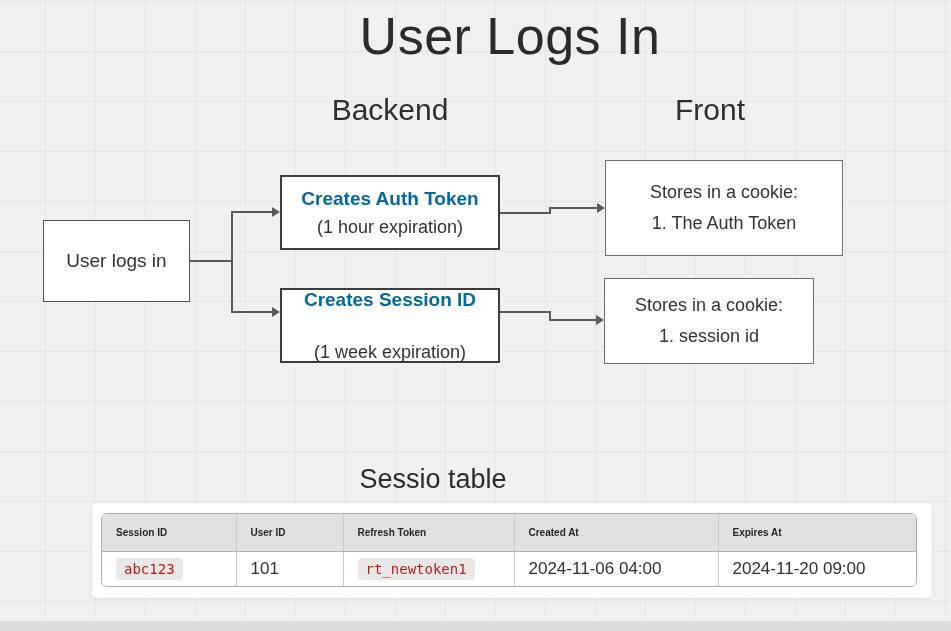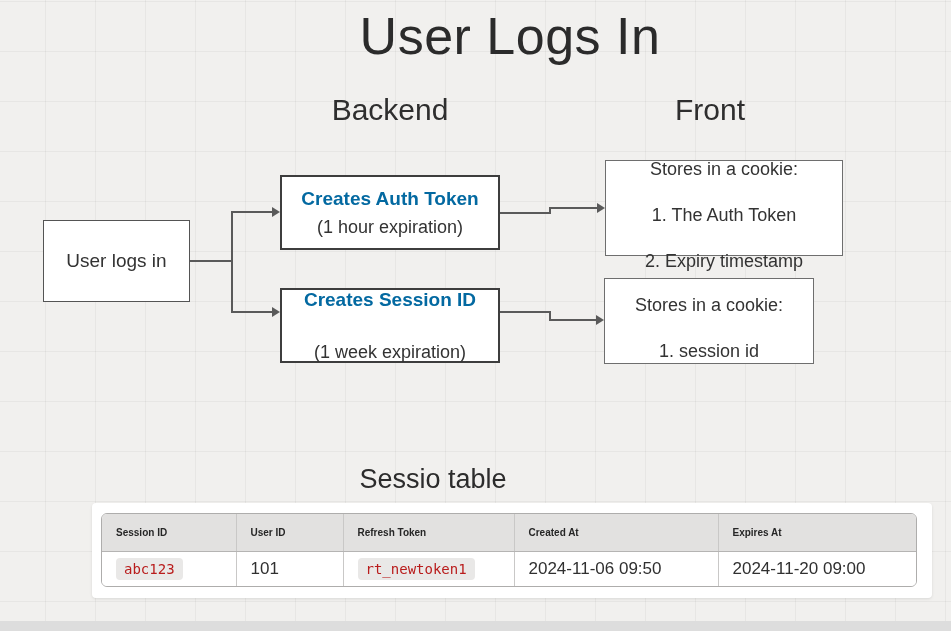--- a/index.html
+++ b/index.html
@@ -47,21 +47,21 @@
   }
   .node-auth { top: 175px; }
   .node-session { top: 288px; gap: 24px; }
   .node-head { font-weight: 700; font-size: 19px; color: #0369a1; }
   .node-sub  { font-weight: 400; font-size: 18px; color: #333; }
   .node-cookie-auth, .node-cookie-session {
     border: 1px solid #6e6e6e; font-size: 18px; line-height: 31px; color: #333;
   }
   .node-cookie-auth    { left: 605px; top: 160px; width: 238px; height: 96px; }
   .node-cookie-session { left: 604px; top: 278px; width: 210px; height: 86px; }
-  .cookie-line { display: block; margin-top: 15px; }
+  .cookie-line { display: block; }
 
   .conn { position: absolute; background: #5a5a5a; }
   .arrow-right {
     position: absolute; width: 0; height: 0;
     border-top: 5px solid transparent; border-bottom: 5px solid transparent;
     border-left: 8px solid #5a5a5a;
   }
 
   .sessio-title {
     position: absolute; top: 464px; left: 333px; width: 200px;
@@ -120,21 +120,20 @@
   </div>
 
   <div class="node node-session">
     <span class="node-head">Creates Session ID</span>
     <span class="node-sub">(1 week expiration)</span>
   </div>
 
   <div class="node node-cookie-auth">
     <span class="cookie-line">Stores in a cookie:</span>
     <span class="cookie-line">1. The Auth Token</span>
-    <span class="cookie-line">2. Expiry timestamp</span>
   </div>
 
   <div class="node node-cookie-session">
     <span class="cookie-line">Stores in a cookie:</span>
     <span class="cookie-line">1. session id</span>
   </div>
 
   <div class="conn" style="left:190px; top:260px; width:43px; height:2px;"></div>
   <div class="conn" style="left:231px; top:211px; width:2px; height:102px;"></div>
   <div class="conn" style="left:231px; top:211px; width:41px; height:2px;"></div>
@@ -171,21 +170,21 @@
             <th>Refresh Token</th>
             <th>Created At</th>
             <th>Expires At</th>
           </tr>
         </thead>
         <tbody>
           <tr>
             <td><span class="code-pill">abc123</span></td>
             <td>101</td>
             <td><span class="code-pill">rt_newtoken1</span></td>
-            <td>2024-11-06 09:50</td>
+            <td>2024-11-06 04:00</td>
             <td>2024-11-20 09:00</td>
           </tr>
         </tbody>
       </table>
     </div>
   </div>
 
 </div>
 
 </body></html>

